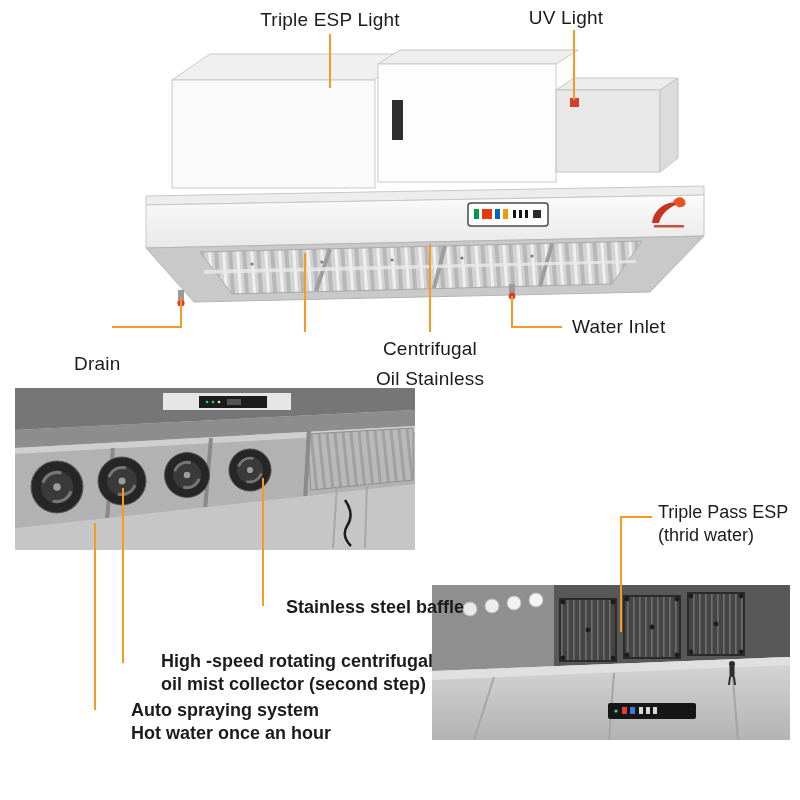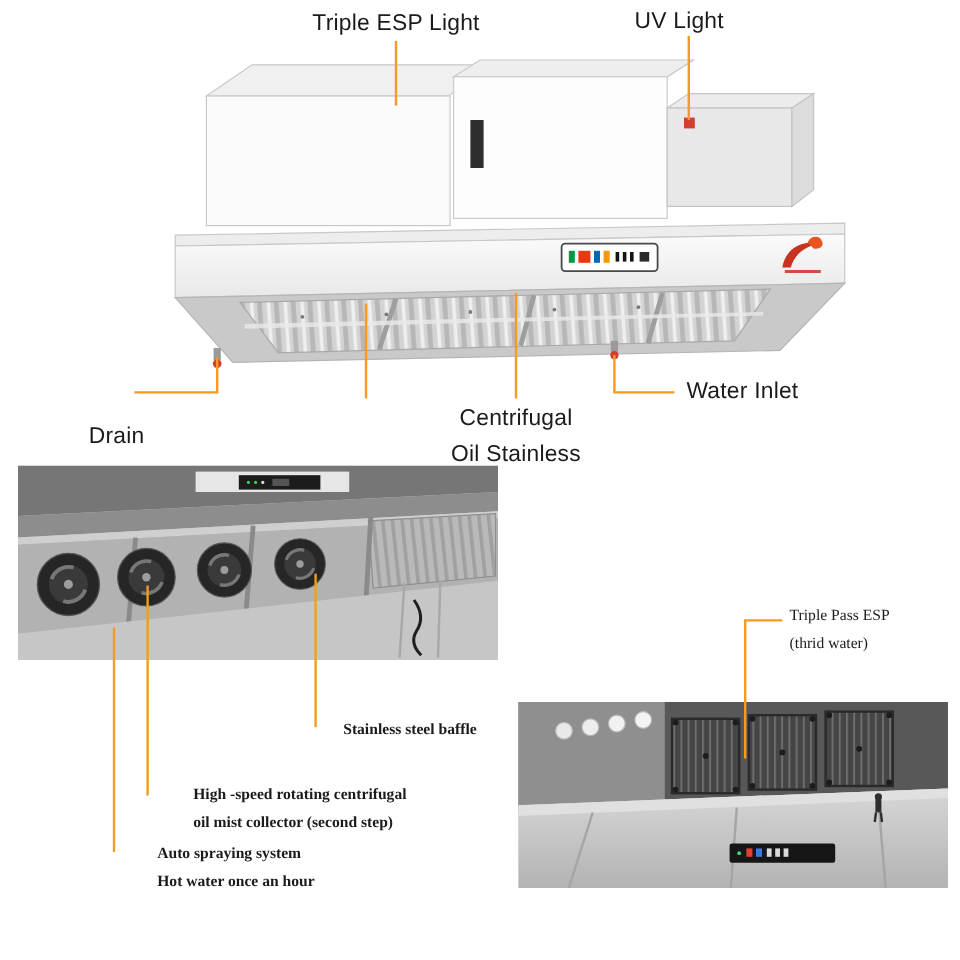--- a/index.html
+++ b/index.html
@@ -7,21 +7,21 @@
     position:relative;width:800px;height:800px;background:#ffffff;
     font-family:"Liberation Sans",sans-serif;color:#1b1b1b;overflow:hidden;
   }
   svg{position:absolute;display:block;}
   .hood-art{left:0;top:0;}
   .photo-left{left:15px;top:388px;}
   .photo-right{left:432px;top:585px;}
   .connectors{left:0;top:0;pointer-events:none;}
   .lbl{position:absolute;white-space:nowrap;}
   .lbl.top{font-size:19px;letter-spacing:0.2px;}
-  .lbl.small{font-size:13px;line-height:23px;font-family:Liberation Serif, serif;}
+  .lbl.small{font-size:18px;line-height:23px;}
   .lbl.bold{font-weight:bold;}
   .center{text-align:center;}
   .lh30{line-height:30px;text-align:center;}
 </style>
 </head>
 <body>
 
 <div class="canvas">
 
   <svg class="hood-art" width="800" height="360" viewBox="0 0 800 360">

